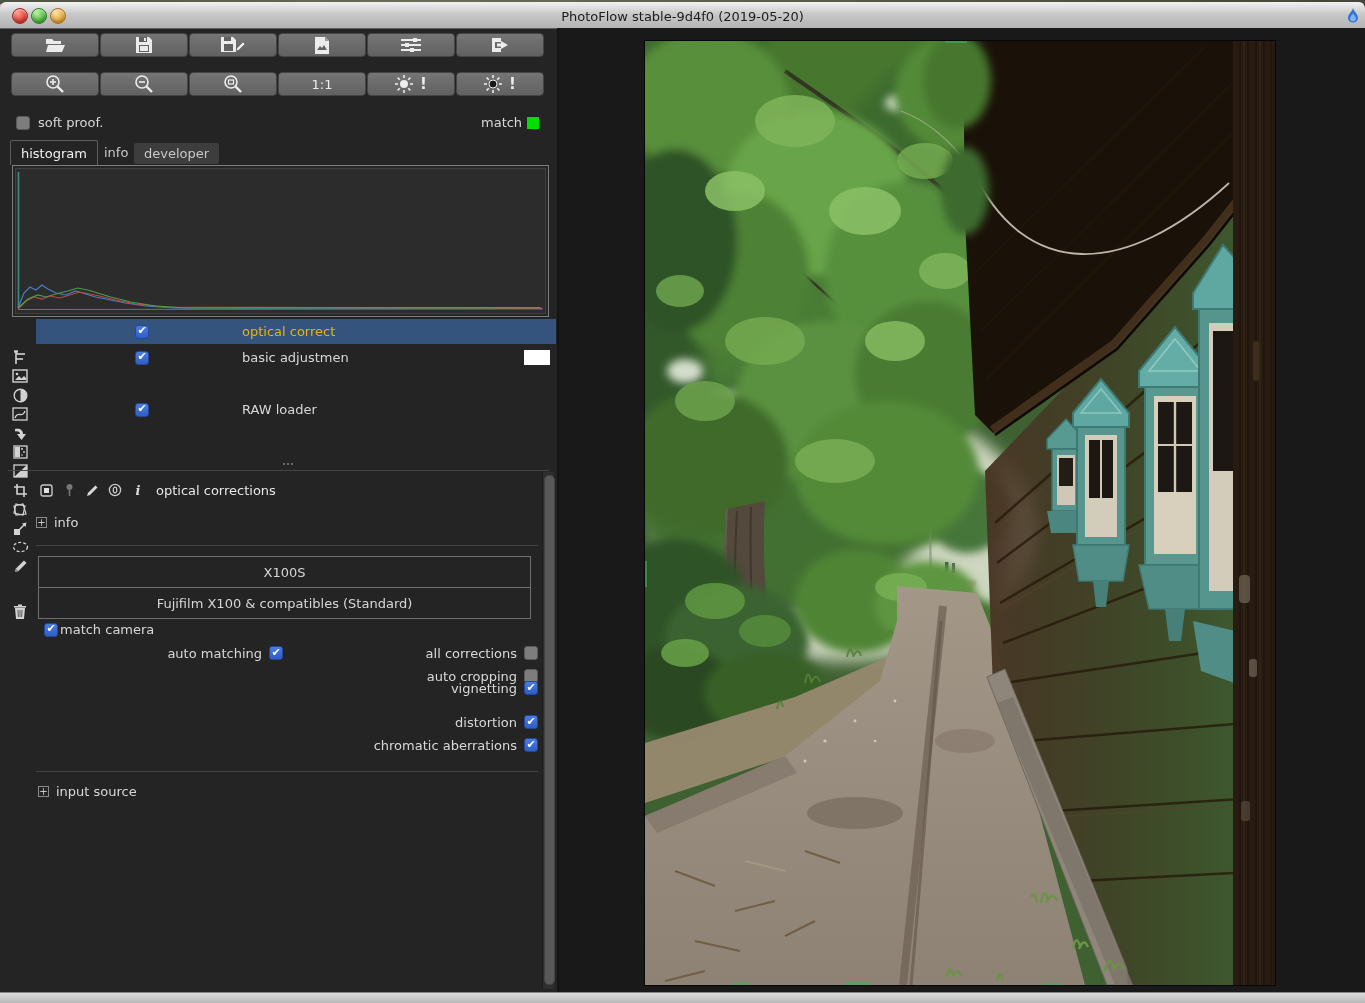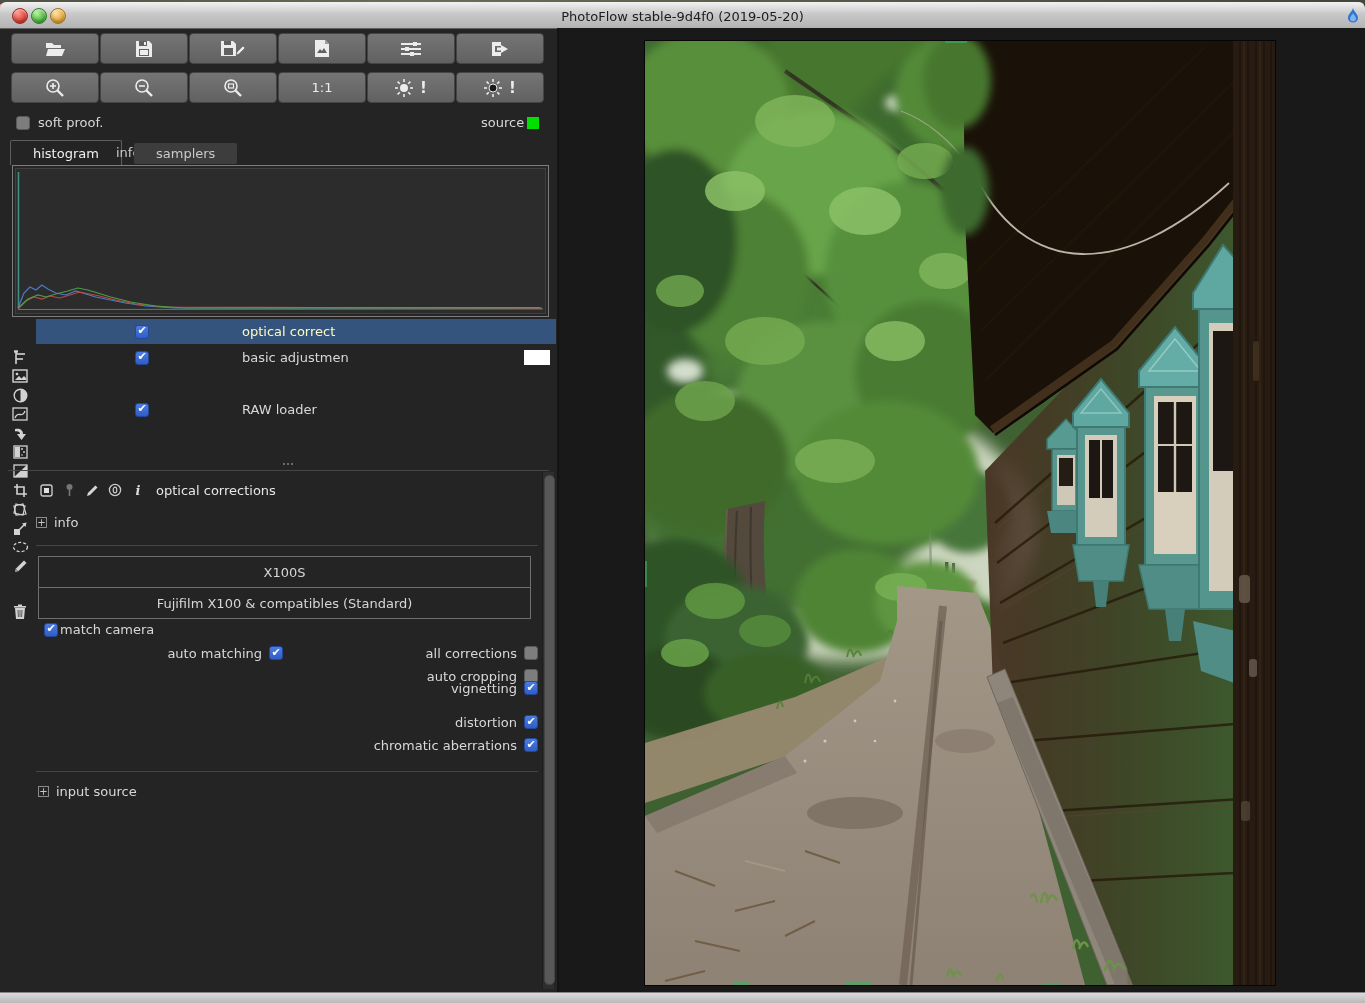--- a/index.html
+++ b/index.html
@@ -12,46 +12,46 @@
   .titlebar{left:0;top:2px;width:1365px;height:26px;
       background:linear-gradient(#f2f2f2,#c9c9c9 45%,#b3b3b3);
       border-bottom:1px solid #5f5f5f;border-radius:6px 6px 0 0;text-decoration:underline;}
   .tl{position:absolute;top:6px;width:14px;height:14px;border-radius:50%;
       box-shadow:inset 0 1px 2px rgba(255,255,255,.7), inset 0 -2px 3px rgba(0,0,0,.25);}
   .tl.red{left:12px;background:radial-gradient(circle at 35% 30%,#ff9d92,#d6352b 70%);border:1px solid #9e241d;}
   .tl.grn{left:31px;background:radial-gradient(circle at 35% 30%,#b9f4a0,#3fae33 70%);border:1px solid #2b7d24;}
   .tl.yel{left:50px;background:radial-gradient(circle at 35% 30%,#ffe2a0,#dd9c2e 70%);border:1px solid #a36f1d;}
   .wtitle{left:0;top:7px;width:1365px;text-align:center;font-size:13px;color:#1c1c1c;}
   
-  .tb-btn{width:88px;height:31px;border-radius:4px;border:1px solid #454545;
+  .tb-btn{width:88px;height:24px;border-radius:4px;border:1px solid #454545;
       background:linear-gradient(#757575,#616161);display:flex;align-items:center;
       justify-content:center;color:#ececec;font-size:13px;box-sizing:border-box;}
   .tb-btn svg{display:block;}
   
   .lbl{color:#d8d8d8;font-size:13px;}
   .cb{width:14px;height:14px;border-radius:3px;background:#7d7d7d;
       border:1px solid #5a5a5a;box-sizing:border-box;position:relative;flex:none;}
   .cb.checked{background:linear-gradient(#4d7ce0,#2e5ec6);border:1px solid #22479c;}
   .cb.checked::after{content:"✔";position:absolute;left:1.5px;top:-1.5px;color:#fff;
       font-size:11px;font-weight:bold;}
   .ready-sq{width:12px;height:12px;background:#00e000;}
   .tab{position:absolute;top:140px;height:25px;display:flex;align-items:center;
-      padding:0 22px;font-size:13px;color:#c9c9c9;box-sizing:border-box;}
+      padding:0 10px;font-size:13px;color:#c9c9c9;box-sizing:border-box;}
   .tab.active{border:1px solid #5e5e5e;border-bottom:none;background:#242424;color:#f0f0f0;
       border-radius:2px 2px 0 0;}
   .tab.hilite{background:#3d3d3d;border-radius:2px;height:21px;top:143px;}
   
   .histo{left:12px;top:165px;width:537px;height:152px;border:1px solid #7d7d7d;
       background:#262626;box-sizing:border-box;padding:2px;}
   .histo-inner{width:100%;height:100%;background:#2c2c2c;border:1px solid #404040;box-sizing:border-box;}
   
   .layer-row{left:36px;width:520px;height:25px;display:flex;align-items:center;font-size:13px;color:#d8d8d8;}
   .layer-row .cb{margin-left:99px;}
   .layer-row .ltxt{margin-left:93px;}
-  .layer-row.sel{background:#35547d;color:#fef9c3;text-align:right;}
+  .layer-row.sel{background:#35547d;color:#eab308;text-align:right;}
   .swatch{position:absolute;right:6px;top:5px;width:26px;height:15px;background:#ffffff;}
   .strip-ic{left:10px;width:20px;height:18px;display:flex;align-items:center;justify-content:center;}
   .strip-ic svg{display:block;}
   .active-tool{left:9px;top:319px;width:25px;height:25px;background:#b0504b;border:1px solid #dd978f;
       border-radius:5px;display:flex;align-items:center;justify-content:center;box-sizing:border-box;}
   
   .hdr-ic{display:flex;align-items:center;justify-content:center;width:16px;height:16px;}
   .expander{display:flex;align-items:center;gap:7px;}
   .exp-box{width:11px;height:11px;border:1px solid #8a8a8a;color:#c7c7c7;font-size:10px;
       line-height:9px;text-align:center;box-sizing:border-box;}
@@ -197,31 +197,31 @@
       </g>
       <circle cx="10" cy="10" r="4" fill="#1a1a1a" stroke="#ececec" stroke-width="1"></circle>
       <text x="26" y="15" font-size="15" font-weight="bold" fill="#ececec" font-family="DejaVu Sans">!</text>
     </svg>
   </div>
 
   <div class="abs" style="left:16px;top:116px">
       <div class="cb"></div>
     </div>
   <span class="abs lbl" style="left:38px;top:115px">soft proof.</span>
-  <span class="abs lbl" style="left:481px;top:115px">source</span>
+  <span class="abs lbl" style="left:481px;top:115px">match</span>
   <div class="abs ready-sq" style="left:527px;top:117px"></div>
 
   <div class="tab active" style="left:10px">
     <span>histogram</span>
   </div>
   <div class="tab" style="left:94px">
     <span>info</span>
   </div>
   <div class="tab hilite" style="left:134px">
-    <span>samplers</span>
+    <span>developer</span>
   </div>
 
   <div class="abs histo">
     <div class="histo-inner">
       <svg width="100%" height="100%" viewBox="0 0 531 144" preserveAspectRatio="none">
         <line x1="2.5" y1="3" x2="2.5" y2="139" stroke="#3f9a8e" stroke-width="1.6" opacity="0.9"></line>
         <path d="M2,139 L8,124 14,118 20,121 26,116 32,120 40,124 50,126 60,122 70,125 80,128 95,131 110,134 130,137 160,139 528,139" fill="none" stroke="#4d7fd0" stroke-width="1.2" opacity="0.95"></path>
         <path d="M2,140 L10,132 18,128 26,130 34,127 44,129 54,126 64,123 74,125 84,127 100,131 120,135 150,138 528,139.5" fill="none" stroke="#c04a42" stroke-width="1.2" opacity="0.95"></path>
         <path d="M2,139 L12,130 22,126 30,128 40,125 52,122 62,119 72,121 82,124 95,128 115,133 140,137 170,139 526,138.5" fill="none" stroke="#4ca24a" stroke-width="1.2" opacity="0.95"></path>
         <line x1="2" y1="140.5" x2="529" y2="140" stroke="#49a08f" stroke-width="1" opacity="0.8"></line>

